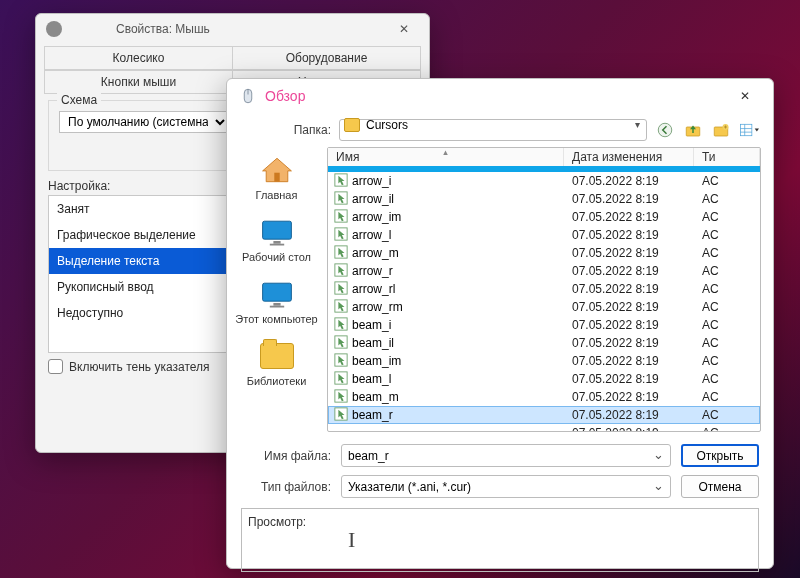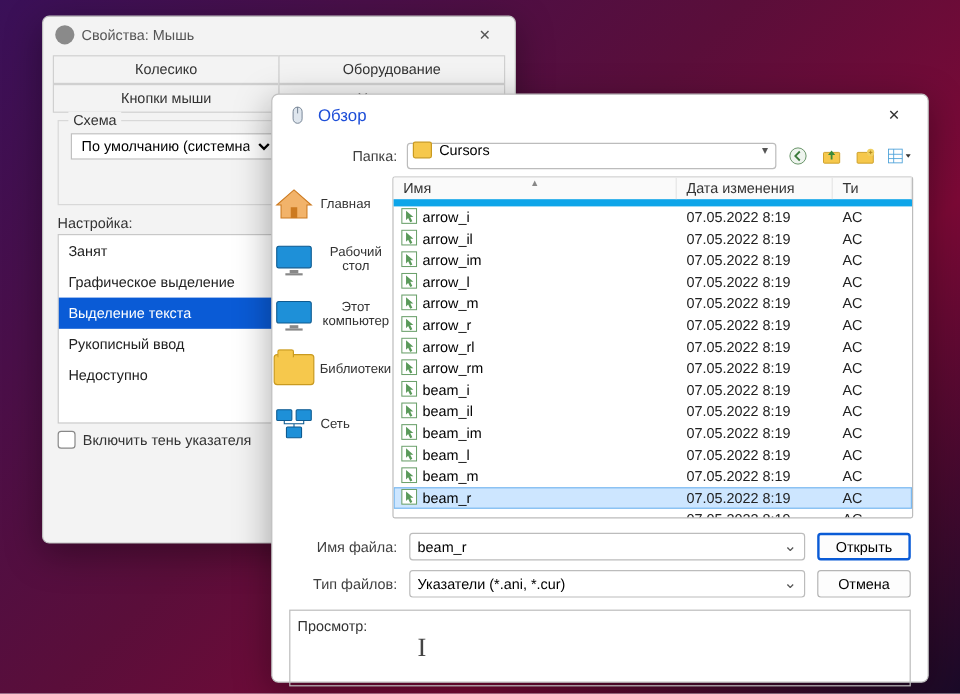--- a/index.html
+++ b/index.html
@@ -2,21 +2,21 @@
 <html><head>
 <meta charset="utf-8">
 <style>
   * { box-sizing: border-box; margin: 0; padding: 0; font-family: "Segoe UI", Tahoma, sans-serif; font-size: 12px; }
   body { width: 800px; height: 578px; overflow: hidden; position: relative;
     background: linear-gradient(135deg, #3a1058 0%, #5a0e3a 45%, #7c0936 70%, #1a0a28 100%); }
   .window { position: absolute; background: #f3f3f3; border: 1px solid #bfbfbf; border-radius: 6px;
     box-shadow: 0 8px 30px rgba(0,0,0,.35); }
   
   .wnd-props { left: 35px; top: 13px; width: 395px; height: 440px; }
-  .titlebar { display: flex; align-items: center; height: 30px; padding: 0 6px 0 10px; }
+  .titlebar { display: flex; align-items: center; height: 30px; padding: 0 6px 0 10px; gap: 48px; }
   .tb-icon { width: 16px; height: 16px; margin-right: 6px; background: #8a8a8a; border-radius: 50%; }
   .tb-title { flex: 1; color: #555; }
   .tb-close { width: 38px; height: 22px; display:flex;align-items:center;justify-content:center;color:#555;border-radius:4px;}
   .tabrow { display:flex; flex-direction:column; margin:2px 8px 0 8px; }
   .tabline { display:flex; }
   .tab { flex:1; text-align:center; padding:4px 0; background:#f3f3f3; border:1px solid #d0d0d0; margin-right:-1px;
     font-size:12px; color:#333;}
   .tab:last-child{margin-right:0;}
   .body-inner { padding: 6px 12px 8px 12px; }
   .grp { border:1px solid #d8d8d8; padding:10px 10px 8px 10px; margin-bottom:8px; position:relative; }
@@ -29,32 +29,32 @@
   .listitem { padding:6px 8px; color:#222; }
   .listitem.sel { background:#0a5bd6; color:#fff; }
   .chk-line { display:flex; align-items:center; gap:6px; margin-top:6px; color:#333;}
   .chkbox { width:15px;height:15px;border:1px solid #888;border-radius:3px;background:#fff;}
   .okcancel { display:flex; gap:6px; justify-content:flex-end; padding:8px 12px 0 12px;}
   .okcancel .btn { width:70px; }
   
   .wnd-open { left: 226px; top: 78px; width: 548px; height: 491px; background:#fff;}
   .titlebar2 { display:flex; align-items:center; height:34px; padding:0 6px 0 12px;}
   .mouse-ico { width:18px;height:18px; }
-  .title2 { margin-left:8px; font-size:14px; color:#1d4ed8; flex:1; }
+  .title2 { margin-left:8px; font-size:14px; color:#ec4899; flex:1; }
   .close2 { width:44px;height:30px;display:flex;align-items:center;justify-content:center;color:#333;border-radius:4px;}
   .toolbar { display:flex; align-items:center; gap:8px; padding:6px 14px;}
   .lbl { color:#404040; width:90px; text-align:right; }
   .folder-combo { flex:1; height:22px; display:flex; align-items:center; background:#fff; border:1px solid #bcbcbc;
     border-radius:3px; padding:0 20px 11px 4px; gap:6px; position:relative;}
   .folder-combo::after{content:"▾"; position:absolute; right:6px; color:#555; font-size:10px;}
   .fico { width:16px;height:14px;background:#f6c84c;border:1px solid #c99a20;border-radius:2px;}
   .tb-ico { width:20px;height:20px;display:flex;align-items:center;justify-content:center;font-size:14px;}
   .split { display:flex; height: 285px; }
   .places { width:100px; border-right:1px solid transparent; padding-top:2px;}
-  .place { display:flex;flex-direction:row;align-items:center;gap:4px;padding:6px 0 10px 0;cursor:default;}
+  .place { display:flex;flex-direction:column;align-items:center;gap:4px;padding:6px 0 10px 0;cursor:default;}
   .place-lbl { font-size:11px; color:#333; text-align:center;}
   .p-icon { width:36px;height:30px;display:flex;align-items:center;justify-content:center;}
   .p-home svg, .p-monitor svg, .p-net svg { display:block; }
   .p-folder { width:34px;height:26px;background:#f6c84c;border:1px solid #c99a20;border-radius:3px;position:relative;}
   .p-folder::before{content:"";position:absolute;top:-5px;left:2px;width:12px;height:6px;background:#f6c84c;
     border:1px solid #c99a20;border-bottom:none;border-radius:2px 2px 0 0;}
   .filesarea { flex:1; border:1px solid #bcbcbc; margin-right:12px; display:flex;flex-direction:column; background:#fff;
     border-radius:2px;}
   .hdr { display:flex; height:24px; border-bottom:6px solid #0ea5e9; align-items:flex-start; background:#fafafa;}
   .hdr > div { padding:0 8px; color:#333; border-right:1px solid #e5e5e5; height:100%; display:flex;align-items:center;}
@@ -208,31 +208,20 @@
             </svg>
         </div>
         <div class="place-lbl">Этот компьютер</div>
       </div>
       <div class="place">
         <div class="p-icon">
             <div class="p-folder"></div>
           </div>
         <div class="place-lbl">Библиотеки</div>
       </div>
-      <div class="place">
-        <div class="p-icon p-net">
-          <svg width="38" height="30" viewBox="0 0 40 32">
-              <rect x="4" y="2" width="14" height="10" rx="1" fill="#1e90d8" stroke="#0d5a90"></rect>
-              <rect x="22" y="2" width="14" height="10" rx="1" fill="#1e90d8" stroke="#0d5a90"></rect>
-              <rect x="13" y="18" width="14" height="10" rx="1" fill="#1e90d8" stroke="#0d5a90"></rect>
-              <path d="M11 12v3h18v-3M20 15v3" stroke="#0d5a90" fill="none"></path>
-            </svg>
-        </div>
-        <div class="place-lbl">Сеть</div>
-      </div>
     </div>
 
     <div class="filesarea">
       <div class="hdr">
         <div class="col-name">
           <span>Имя</span>
           <span class="sort-mark">▴</span>
         </div>
         <div class="col-date">Дата изменения</div>
         <div class="col-type">Ти</div>

